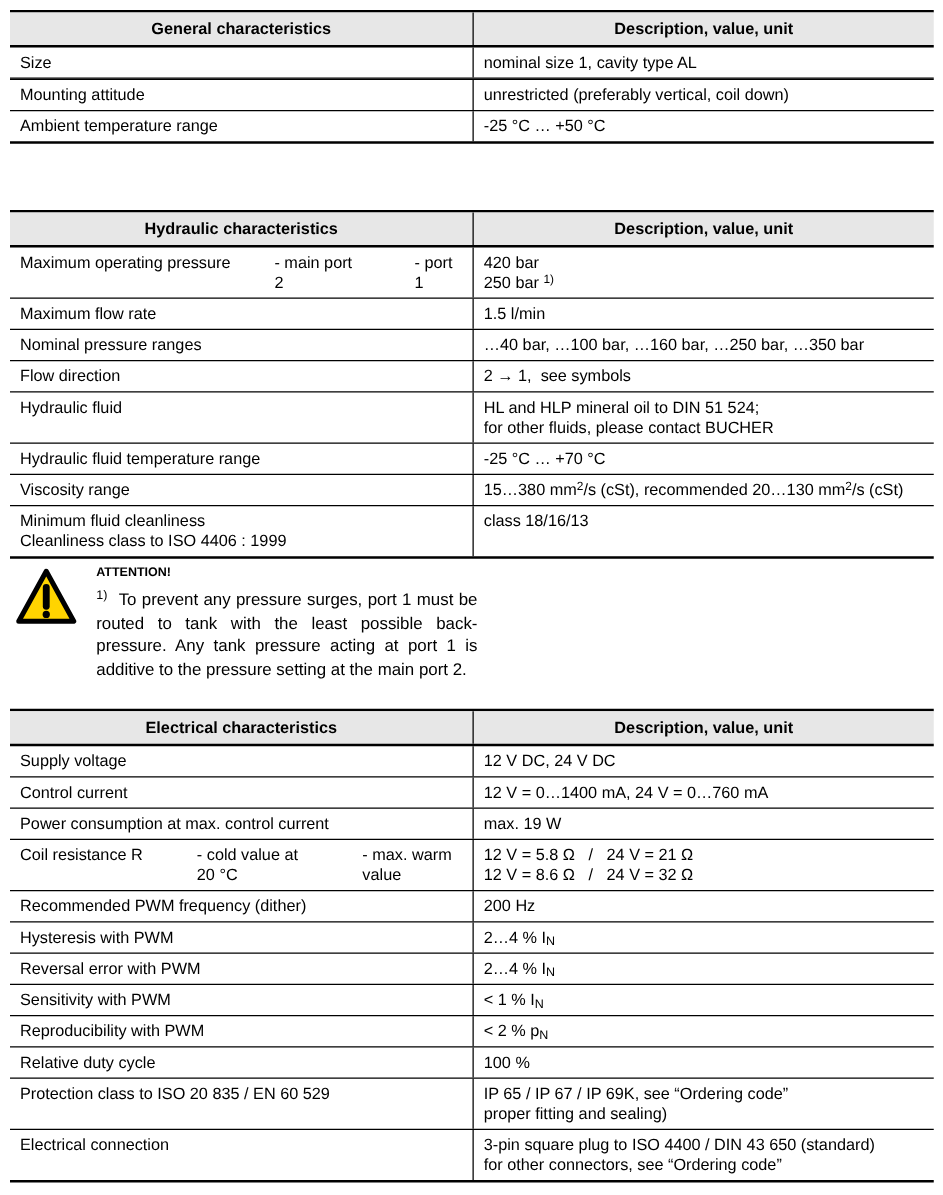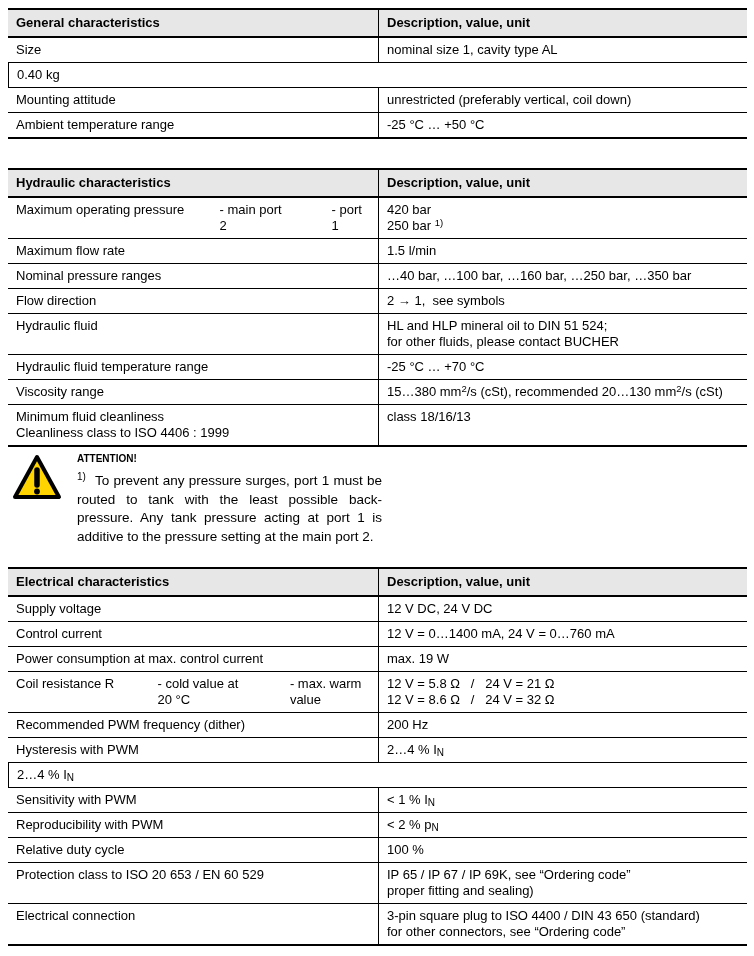--- a/index.html
+++ b/index.html
@@ -12,21 +12,21 @@
   }
   .sheet { position:relative; width:754px; height:956px; background:#fff; overflow:hidden; }
 
   
   .dtable {
     position:absolute; left:8px; width:739px;
     border-top:2px solid #000; border-bottom:2px solid #000;
   }
   .trow { display:flex; align-items:stretch; }
   .thead { background:#e7e7e7; font-weight:bold; border-bottom:2px solid #000; }
-  .thead .c1, .thead .c2 { padding:5px 8px; }
+  .thead .c1, .thead .c2 { padding:5px 8px;text-align:center; }
   .tbody .trow + .trow { border-top:1px solid #000; }
   .c1 { width:370px; padding:4px 8px; line-height:16px; }
   .c2 { flex:1; padding:4px 8px; line-height:16px; border-left:1px solid #000; }
   .vline, .lline { white-space:pre-wrap; line-height:16px; }
   .labelrow { display:flex; }
   .lblfixed { display:inline-block; }
   .w-hyd { width:214px; }
   .w-ele { width:178px; }
   .subcol { display:inline-flex; flex-direction:row;gap:44px; }
   sup { font-size:9.5px; line-height:0; vertical-align:4px; }
@@ -49,21 +49,20 @@
     <div class="trow thead">
       <div class="c1">General characteristics</div>
       <div class="c2">Description, value, unit</div>
     </div>
     <div class="tbody">
       <div class="trow">
         <div class="c1 lline">Size</div>
         <div class="c2 vline">nominal size 1, cavity type AL</div>
       </div>
       <div class="trow">
-        <div class="c2 vline">0.40 kg</div>
       </div>
       <div class="trow">
         <div class="c1 lline">Mounting attitude</div>
         <div class="c2 vline">unrestricted (preferably vertical, coil down)</div>
       </div>
       <div class="trow">
         <div class="c1 lline">Ambient temperature range</div>
         <div class="c2 vline">-25 °C … +50 °C</div>
       </div>
     </div>
@@ -174,36 +173,37 @@
       </div>
       <div class="trow">
         <div class="c1 lline">Recommended PWM frequency (dither)</div>
         <div class="c2 vline">200 Hz</div>
       </div>
       <div class="trow">
         <div class="c1 lline">Hysteresis with PWM</div>
         <div class="c2 vline"><span>2…4 % I</span><sub>N</sub></div>
       </div>
       <div class="trow">
+        <div class="c1 lline">Reversal error with PWM</div>
         <div class="c2 vline"><span>2…4 % I</span><sub>N</sub></div>
       </div>
       <div class="trow">
         <div class="c1 lline">Sensitivity with PWM</div>
         <div class="c2 vline"><span>&lt; 1 % I</span><sub>N</sub></div>
       </div>
       <div class="trow">
         <div class="c1 lline">Reproducibility with PWM</div>
         <div class="c2 vline"><span>&lt; 2 % p</span><sub>N</sub></div>
       </div>
       <div class="trow">
         <div class="c1 lline">Relative duty cycle</div>
         <div class="c2 vline">100 %</div>
       </div>
       <div class="trow">
-        <div class="c1 lline">Protection class to ISO 20 653 / EN 60 529</div>
+        <div class="c1 lline">Protection class to ISO 20 835 / EN 60 529</div>
         <div class="c2">
           <div class="vline">IP 65 / IP 67 / IP 69K, see “Ordering code”</div>
           <div class="vline">proper fitting and sealing)</div>
         </div>
       </div>
       <div class="trow">
         <div class="c1 lline">Electrical connection</div>
         <div class="c2">
           <div class="vline">3-pin square plug to ISO 4400 / DIN 43 650 (standard)</div>
           <div class="vline">for other connectors, see “Ordering code”</div>

